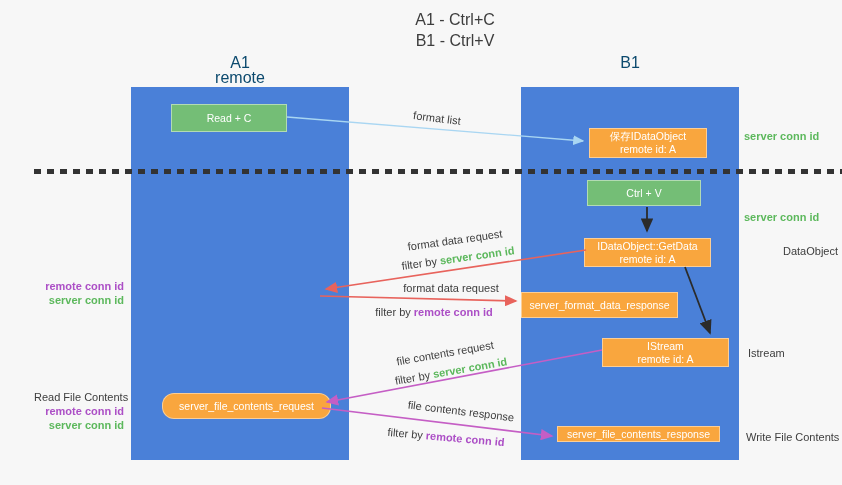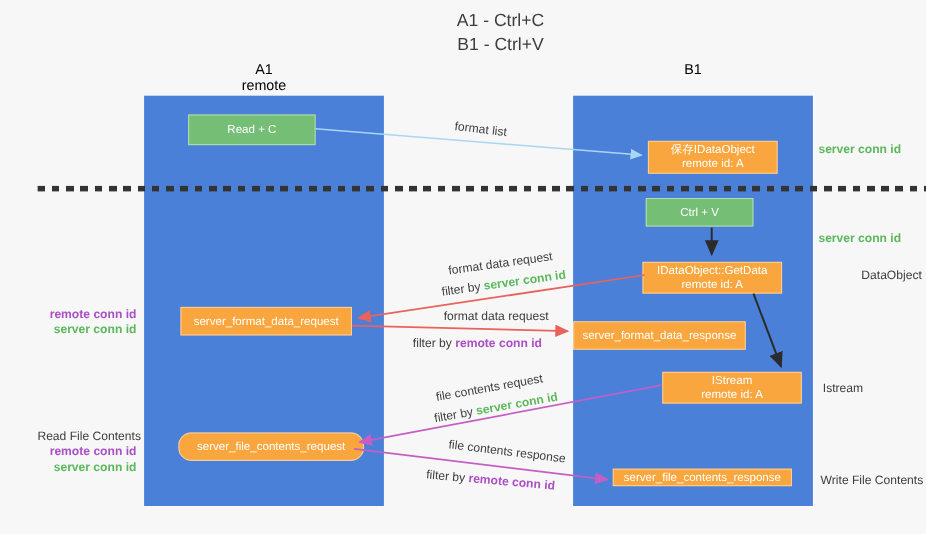--- a/index.html
+++ b/index.html
@@ -5,21 +5,21 @@
   html,body{margin:0;padding:0;background:#f7f7f7;}
   .canvas{
     position:relative;width:842px;height:485px;background:#f7f7f7;
     font-family:"Liberation Sans",sans-serif;overflow:hidden;margin-left:34px;
   }
   .title{position:absolute;top:9px;left:0;width:842px;text-align:center;
     font-size:16px;line-height:21px;color:#3d3d3d;z-index:5;}
   .lane{position:absolute;top:87px;width:218px;height:373px;background:#4a80d8;z-index:1;}
   .lane-left{left:97px}.lane-right{left:487px}
   .lane-header{position:absolute;top:55px;width:218px;text-align:center;
-    font-size:13px;line-height:15px;color:#000000;z-index:5;}
+    font-size:16px;line-height:15px;color:#0c4a6e;z-index:5;}
   .lh-left{left:97px}.lh-right{left:487px}
   .dotted{position:absolute;top:169px;left:0;width:842px;height:5px;z-index:2;
     background:repeating-linear-gradient(90deg,#333 0 7px,transparent 7px 13px);}
   .node{position:absolute;display:flex;flex-direction:column;align-items:center;
     justify-content:center;color:#fff;text-align:center;font-size:10.5px;line-height:13px;
     box-sizing:border-box;border:1px solid rgba(255,255,255,.45);z-index:3;white-space:nowrap;}
   .orange{background:#f9a63e}
   .green{background:#74be76}
   .overlay{position:absolute;top:0;left:0;z-index:4;pointer-events:none;}
   .side-label{position:absolute;font-size:11px;color:#3d3d3d;white-space:nowrap;z-index:5;}
@@ -53,32 +53,29 @@
 
   <div class="node green" style="left:137px;top:104px;width:116px;height:28px;">
     <span>Read + C</span>
   </div>
 
   <div class="node orange" style="left:555px;top:128px;width:118px;height:30px;">
     <span>保存IDataObject</span>
     <span>remote id: A</span>
   </div>
 
-  <div class="node green" style="left:553px;top:180px;width:98px;height:26px;">
+  <div class="node green" style="left:553px;top:180px;width:114px;height:26px;">
     <span>Ctrl + V</span>
   </div>
 
   <div class="node orange" style="left:550px;top:238px;width:127px;height:29px;">
     <span>IDataObject::GetData</span>
     <span>remote id: A</span>
   </div>
 
-  <div class="node orange" style="left:130px;top:279px;width:156px;height:26px;">
-    <span>server_format_data_request</span>
-  </div>
 
   <div class="node orange" style="left:487px;top:292px;width:157px;height:26px;">
     <span>server_format_data_response</span>
   </div>
 
   <div class="node orange" style="left:568px;top:338px;width:127px;height:29px;">
     <span>IStream</span>
     <span>remote id: A</span>
   </div>
 

